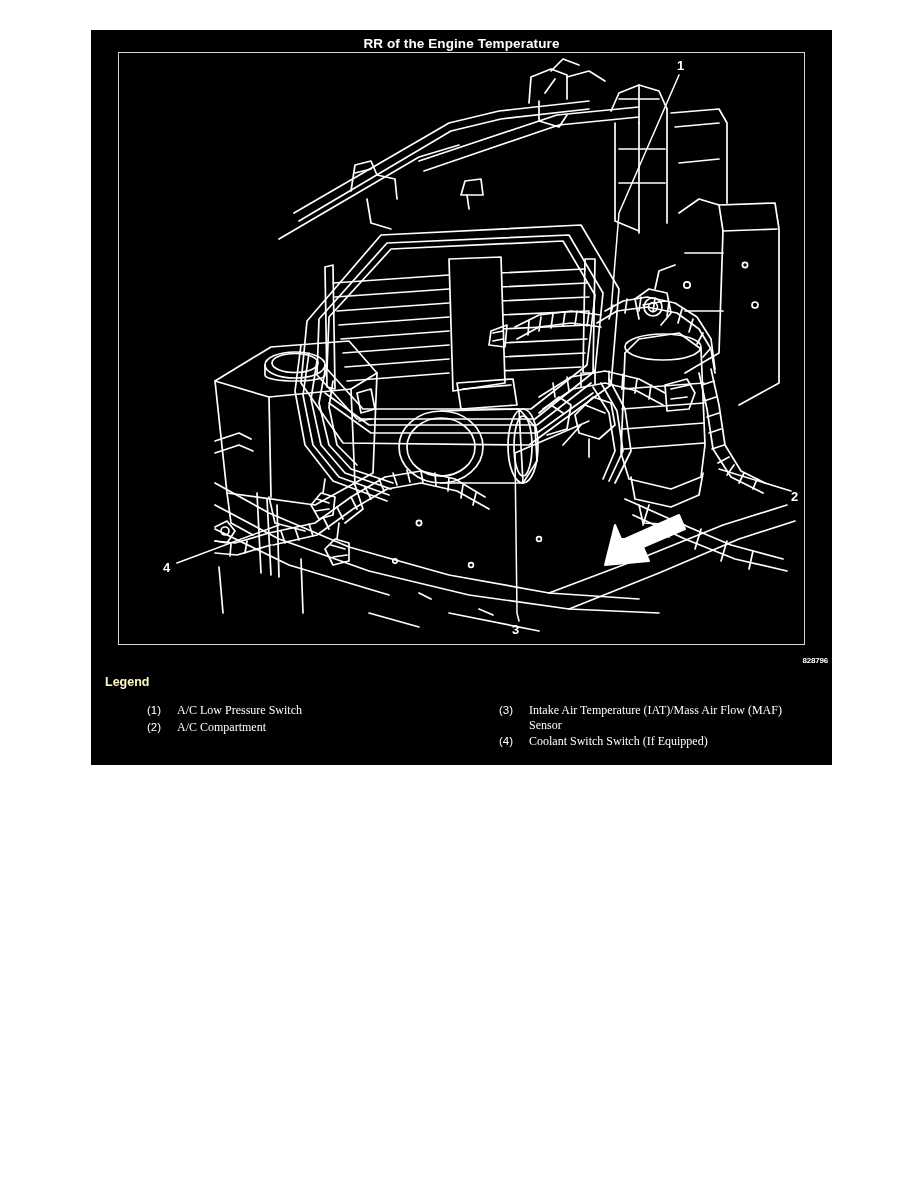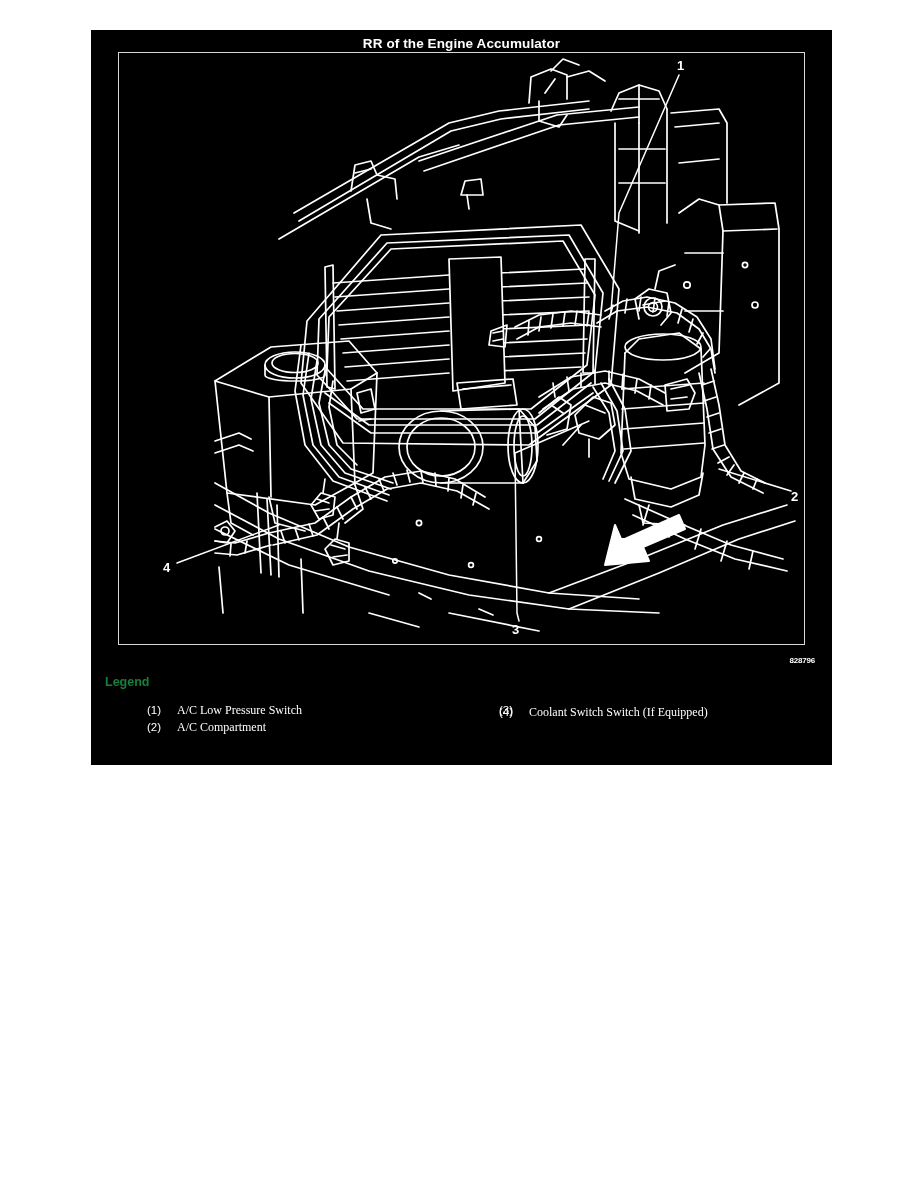--- a/index.html
+++ b/index.html
@@ -61,42 +61,42 @@
   #illustration-svg {
     position: absolute;
     left: 0;
     top: 0;
     display: block;
   }
 
   
   #figure-ref {
     position: absolute;
-    right: 17px;
+    right: 4px;
     top: 626px;
     color: #ffffff;
     font-size: 8px;
     font-weight: bold;
     letter-spacing: -0.2px;
     white-space: nowrap;
   }
 
   
   #legend-block {
     position: absolute;
     left: 0;
     top: 645px;
     width: 741px;
     height: 90px;
   }
   #legend-heading {
     position: absolute;
     left: 14px;
     top: 0px;
-    color: #15803d;
+    color: #fef9c3;
     font-size: 12.5px;
     font-weight: bold;
     white-space: nowrap;
   }
   .legend-col {
     position: absolute;
     top: 28px;
   }
   #legend-col-left  { left: 56px;  width: 330px; }
   #legend-col-right { left: 408px; width: 300px; }
@@ -135,21 +135,21 @@
     white-space: nowrap;
   }
 </style>
 </head>
 <body>
 
 <div id="page">
 
   <div id="figure-panel">
 
-    <div id="figure-title">RR of the Engine Accumulator</div>
+    <div id="figure-title">RR of the Engine Temperature</div>
 
     <div id="illustration-frame">
 
       <svg id="illustration-svg" width="684" height="590" viewBox="0 0 684 590">
         <rect x="0" y="0" width="684" height="590" fill="#000000"></rect>
 
         <g stroke="#ffffff" fill="none" stroke-width="1.7" stroke-linecap="round" stroke-linejoin="round">
 
           <path d="M175 160 L330 70 L380 58 L470 48"></path>
           <path d="M180 168 L332 78 L382 66 L470 56"></path>
@@ -439,20 +439,21 @@
           <span class="legend-num">(2)</span>
           <span class="legend-text">A/C Compartment</span>
         </div>
 
       </div>
 
       <div id="legend-col-right" class="legend-col">
 
         <div class="legend-item">
           <span class="legend-num">(3)</span>
+          <span class="legend-text">Intake Air Temperature (IAT)/Mass Air Flow (MAF) Sensor</span>
         </div>
 
         <div class="legend-item">
           <span class="legend-num">(4)</span>
           <span class="legend-text">Coolant Switch Switch (If Equipped)</span>
         </div>
 
       </div>
 
     </div>

